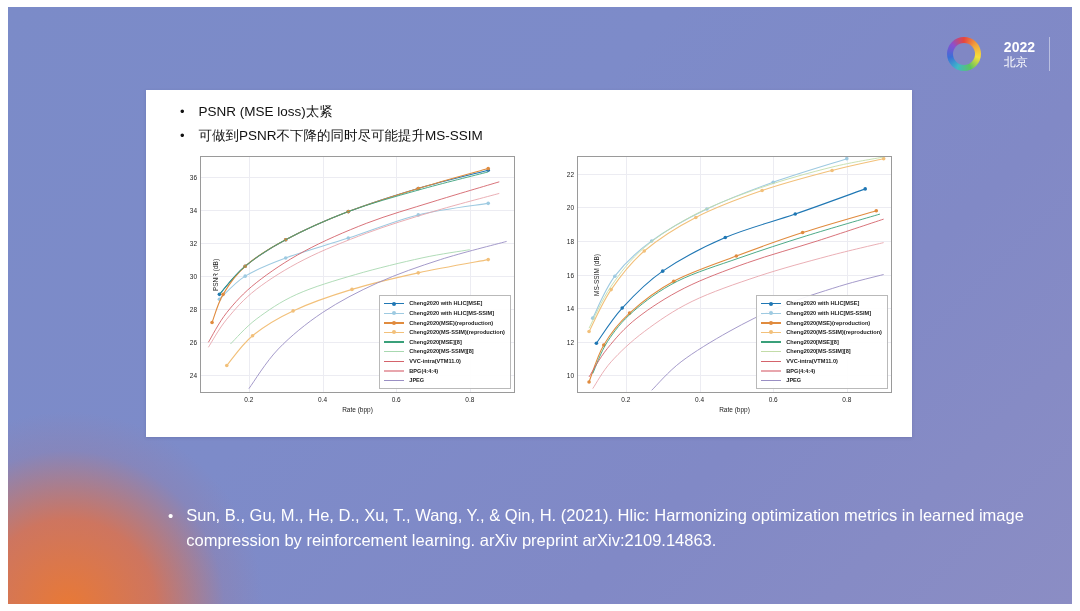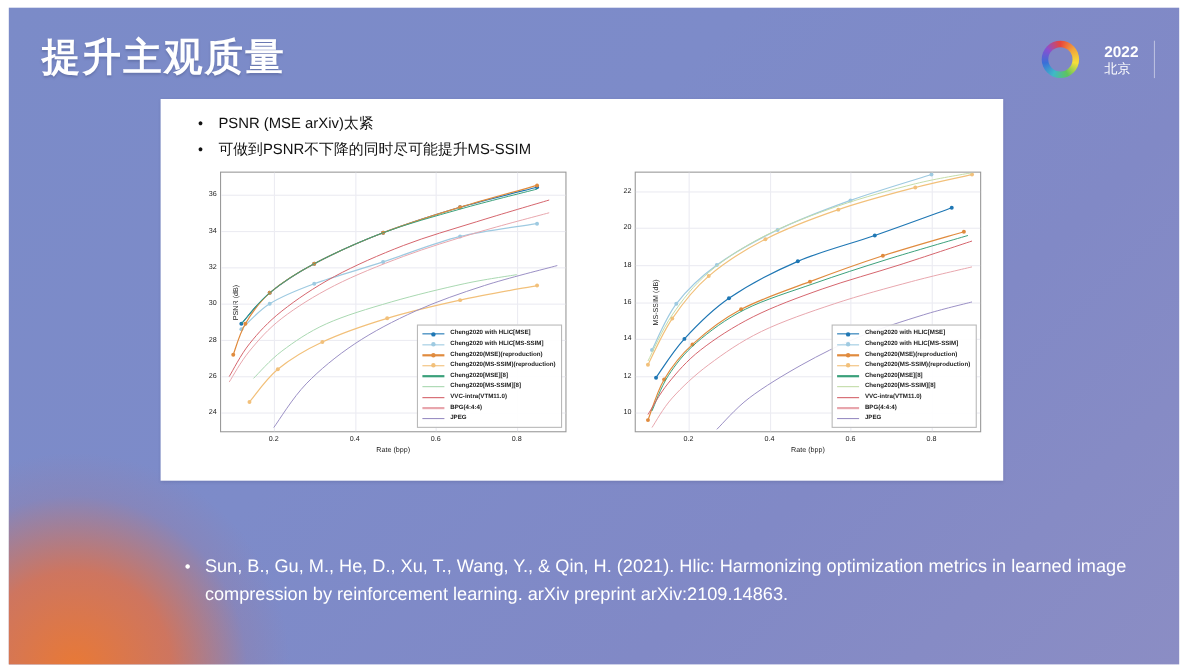--- a/index.html
+++ b/index.html
@@ -130,39 +130,38 @@
     display:flex; gap:13px; align-items:flex-start;
   }
   #citation .dot { color:#fff; font-size:15px; line-height:25px; }
   #citation .txt { color:#ffffff; font-size:16.5px; line-height:25px; }
 </style>
 </head>
 <body>
 
 <div id="slide">
 
-  <div id="title">提升主观质量</div>
 
   <div id="brand">
     <div class="brand-badge">
       <div class="ring"></div>
       <div>
         <div class="year">2022</div>
         <div class="city">北京</div>
       </div>
     </div>
     <div class="divider"></div>
   </div>
 
   <div id="panel">
 
     <div id="panel-bullets">
       <div class="pb">
         <span class="dot">•</span>
-        <span class="txt">PSNR (MSE arXiv)太紧</span>
+        <span class="txt">PSNR (MSE loss)太紧</span>
       </div>
       <div class="pb">
         <span class="dot">•</span>
         <span class="txt">可做到PSNR不下降的同时尽可能提升MS-SSIM</span>
       </div>
     </div>
 
     <div id="charts">
       <div class="chart-box">
         <div class="plot-frame">

